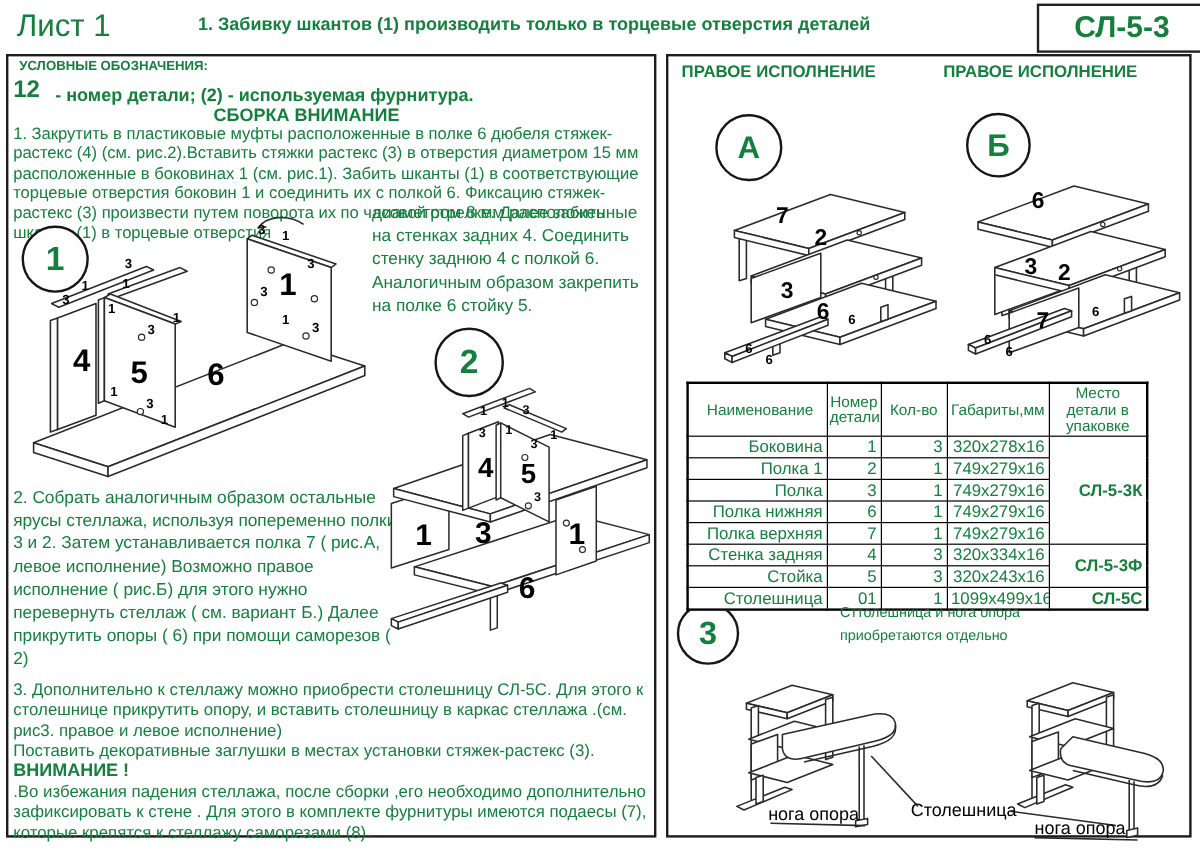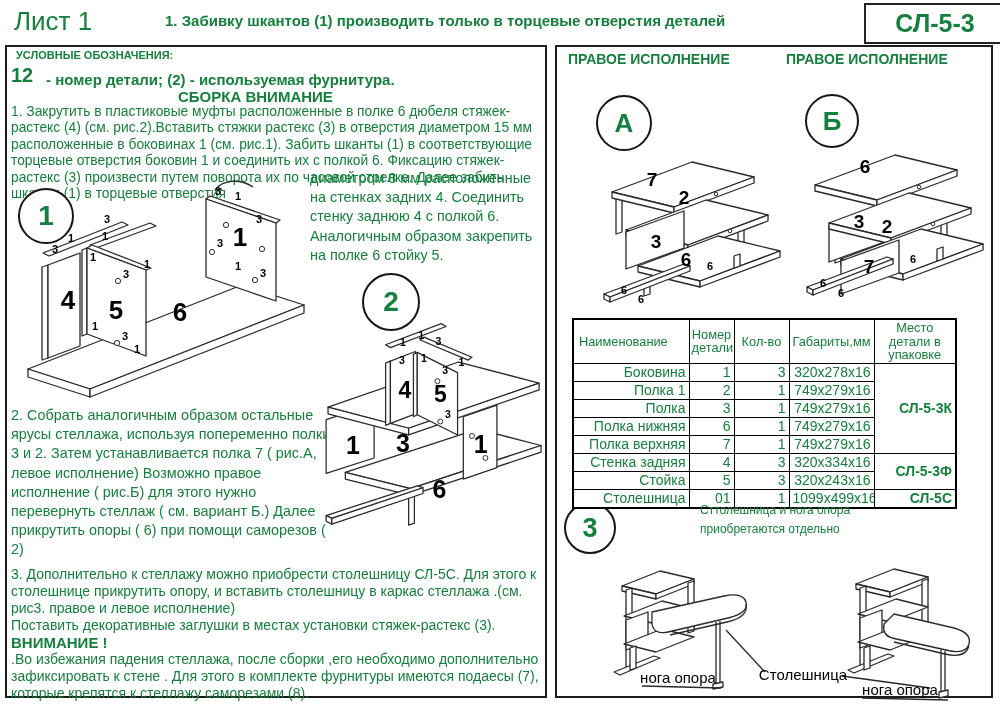--- a/index.html
+++ b/index.html
@@ -240,21 +240,21 @@
   <table class="spec abs" style="left:572px;top:318px;width:383px;">
     <colgroup>
         <col style="width:116px">
         <col style="width:45px">
         <col style="width:55px">
         <col style="width:85px">
         <col style="width:82px">
       </colgroup>
     <tbody>
         <tr>
-      <th style="text-align:left;padding-left:5px;">Наименование</th>
+      <th style="text-align:left;padding-left:15px;">Наименование</th>
       <th>Номер детали</th>
       <th>Кол-во</th>
       <th>Габариты,мм</th>
       <th>Место детали в упаковке</th>
     </tr>
     <tr>
       <td>Боковина</td>
       <td class="ctr">1</td>
       <td class="ctr">3</td>
       <td class="ctr">320х278х16</td>

